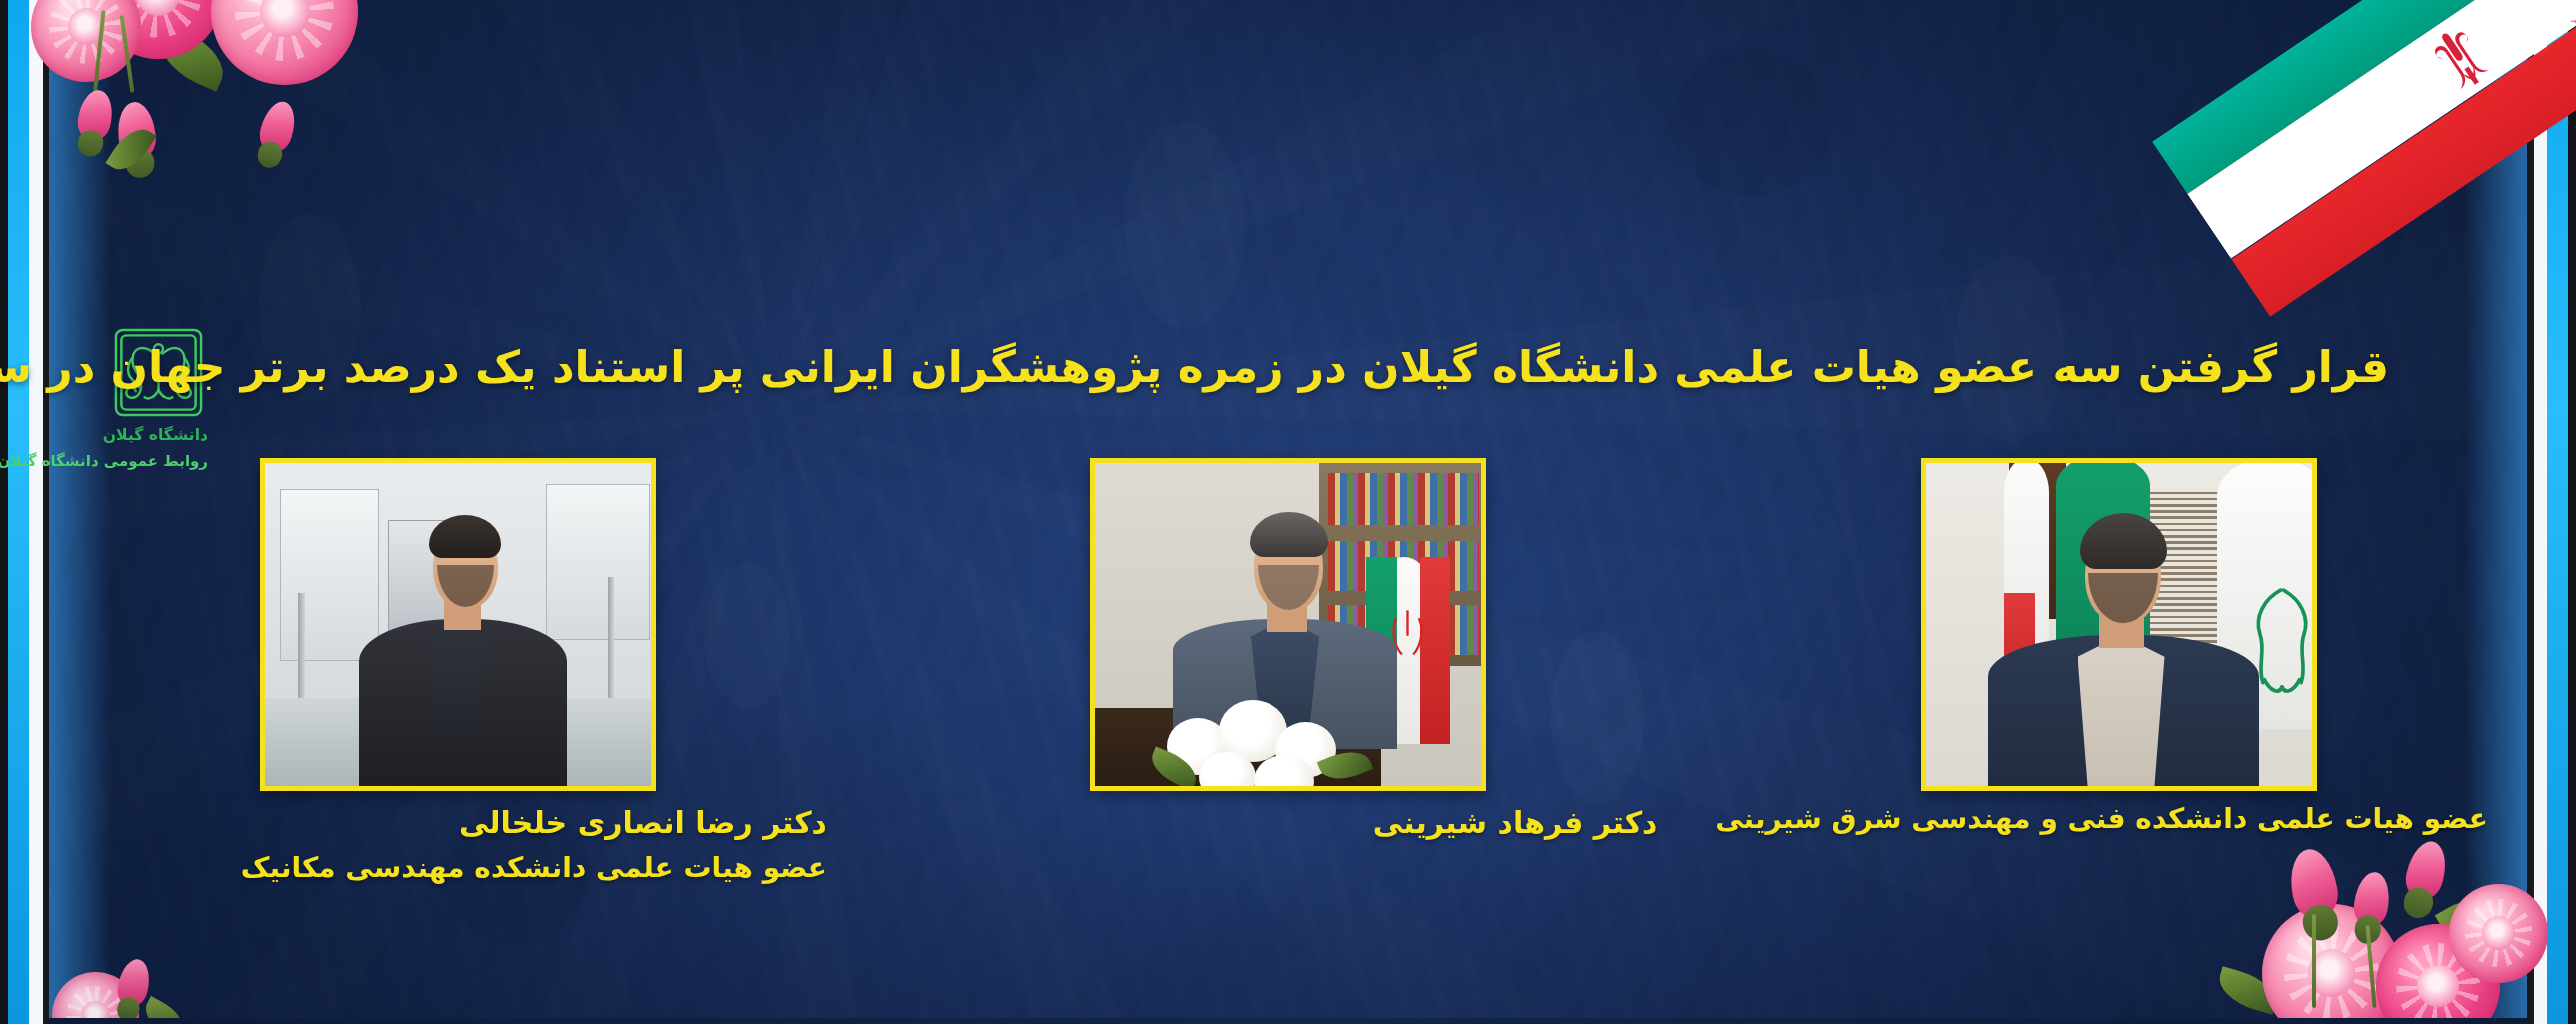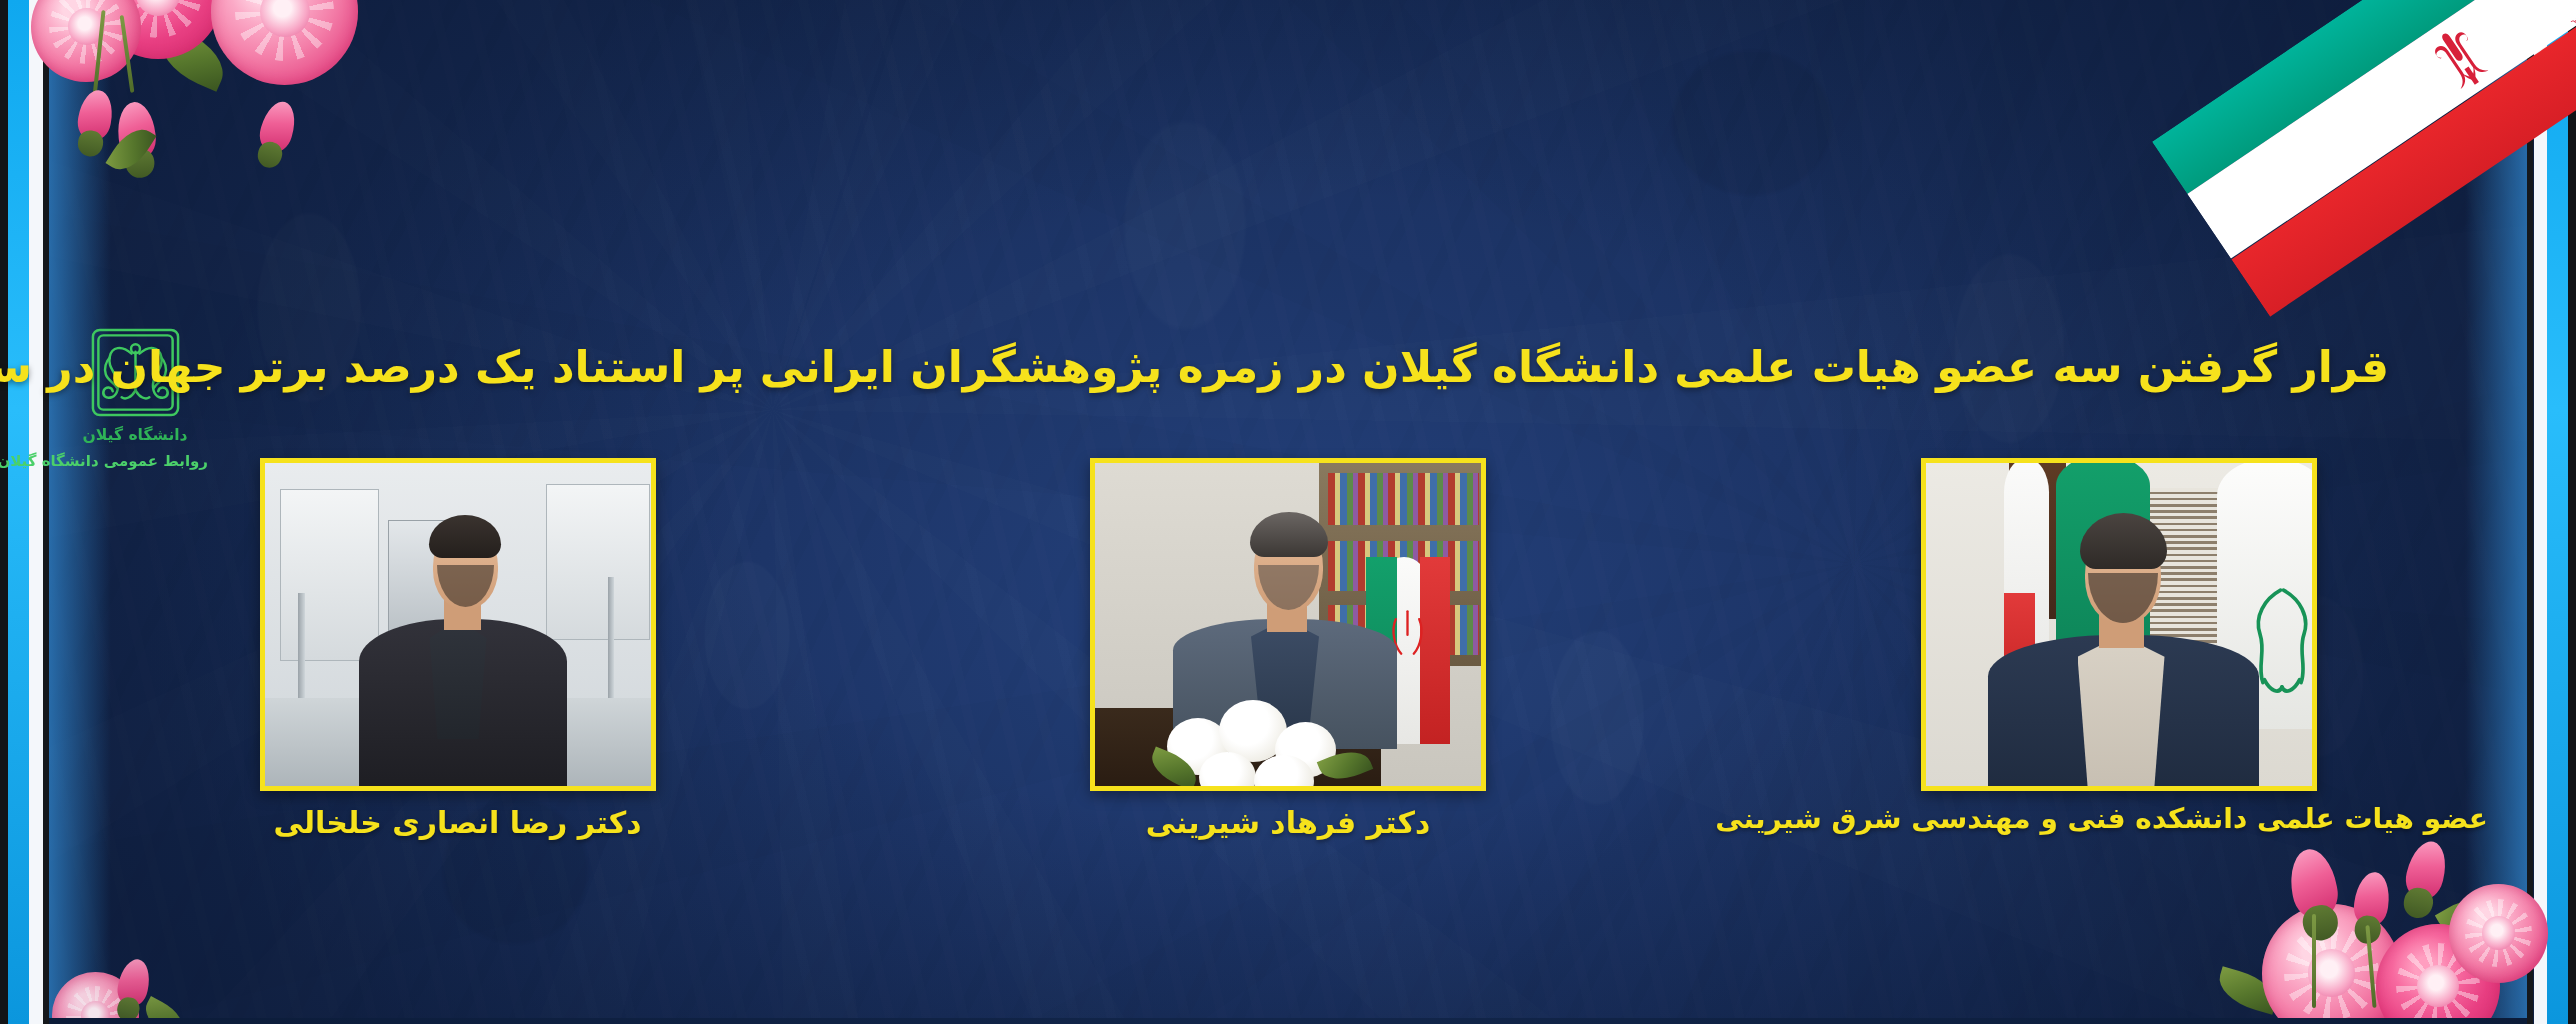--- a/index.html
+++ b/index.html
@@ -177,21 +177,20 @@
     background: linear-gradient(180deg, #7e9a44, #4f6b29);
     border-radius: 2.1px;
   }
 
   
   .logo-block {
     position: absolute;
     top: 323px;
     left: 62px;
     width: 146px;
-    text-align: center;
   }
   .logo-mark {
     width: 99px;
     height: 99px;
     margin: 0 auto;
   }
   .logo-script {
     margin-top: 2.1px;
     font-size: 15.6px;
     color: #2fb357;
@@ -231,21 +230,21 @@
     left: 88px;
     right: 88px;
     height: 520px;
     display: flex;
     flex-direction: row;
     justify-content: space-between;
     align-items: flex-start;
   }
   .person {
     width: 739px;
-    text-align: center;
+    text-align: right;
   }
   .photo-frame {
     width: 396px;
     height: 333px;
     margin: 0 auto;
     border: 5.2px solid #f6e21c;
     box-sizing: border-box;
     overflow: hidden;
     position: relative;
     background: #cfd6dd;
@@ -551,19 +550,20 @@
           <div class="bench" style="left:0;    top:235px; width:396px; height:99px;"></div>
           <div class="suit-body" style="left:94px; top:156px; width:208px; height:177px; background:linear-gradient(180deg,#32323a,#1d1d22);"></div>
           <div class="shirt" style="left:165px; top:156px; width:57px; height:120px; background:linear-gradient(180deg,#30343c,#22262c); clip-path:polygon(50% 0%,100% 16%,86% 100%,14% 100%,0% 16%);"></div>
           <div class="neck" style="left:179px; top:136px; width:37px; height:31px;"></div>
           <div class="head" style="left:168px; top:61px; width:65px; height:85px;"></div>
           <div class="hair" style="left:164px; top:52px; width:72px; height:43px; background:linear-gradient(180deg,#3a332f,#241f1c);"></div>
           <div class="beard" style="left:172px; top:102px; width:57px; height:42px; background:rgba(60,50,42,.6);"></div>
         </div>
       </div>
       <div class="person-name">دکتر رضا انصاری خلخالی</div>
+      <div class="person-role">عضو هیات علمی دانشکده مهندسی مکانیک</div>
     </div>
 
   </div>
 
   <div class="bottom-bar"></div>
 </div>
 
 
 </body></html>

